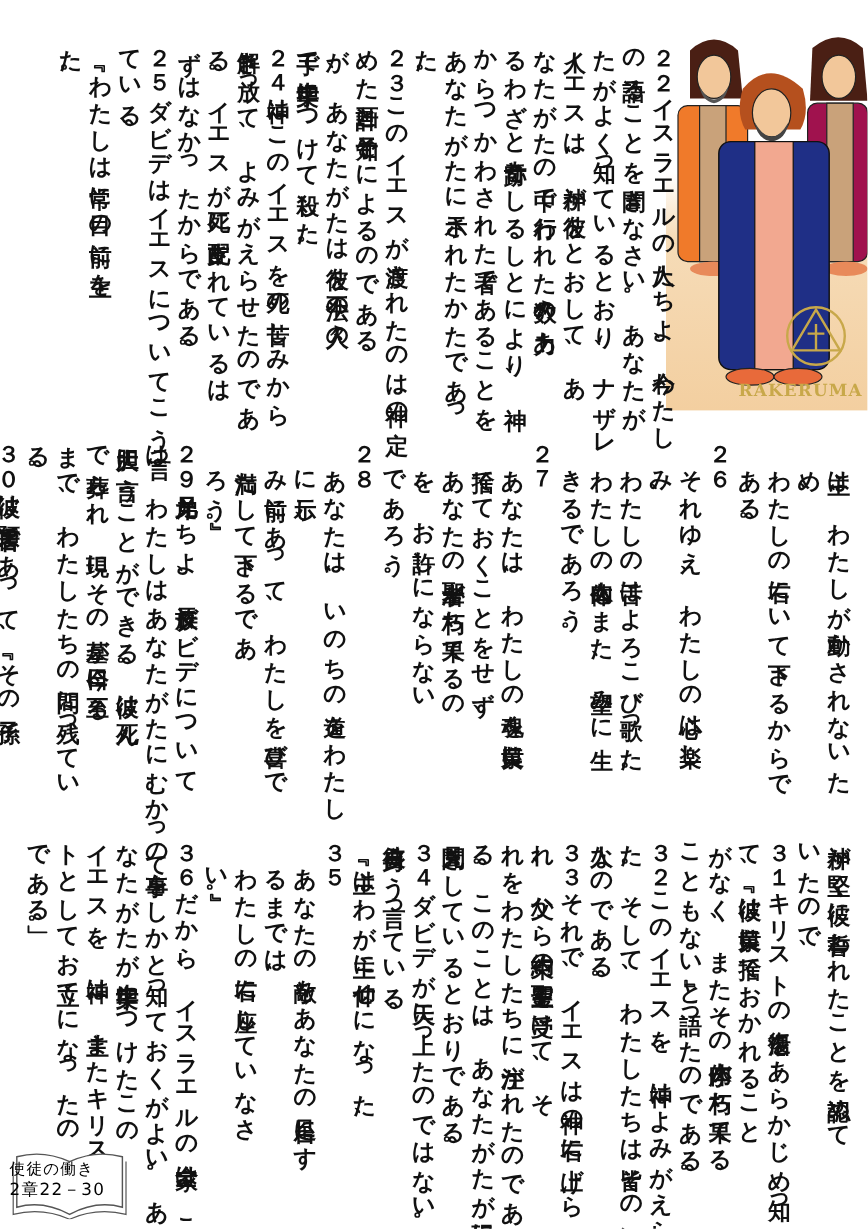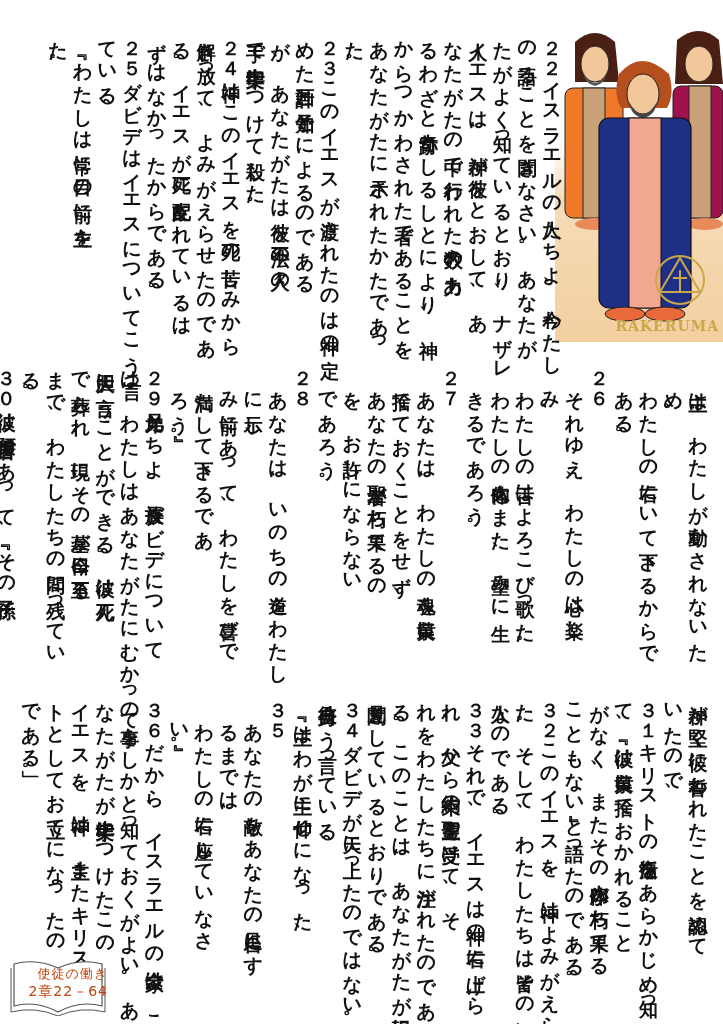--- a/index.html
+++ b/index.html
@@ -8,22 +8,22 @@
   .band { position: absolute; writing-mode: vertical-rl; text-orientation: upright;
           font-size: 19px; line-height: 24.7px; letter-spacing: 1.2px; font-weight: bold; }
   .col { display: block; white-space: pre; }
   .band-top { top: 28px; right: 158px; height: 320px; }
   .band-mid { top: 358px; right: 12px; height: 320px; }
   .band-bot { top: 690px; right: 12px; height: 320px; }
   .illus { position: absolute; top: 22px; right: 0px; width: 168px; height: 320px;
            background: linear-gradient(180deg, #fff 0%, #fff 38%, #f6dcb8 55%, #f3cfa0 100%); }
   .book { position: absolute; left: 8px; top: 958px; width: 100px; height: 56px; }
   .book svg { position: absolute; left: 0; top: 0; }
-  .book .t1, .book .t2 { position: absolute; left: 0; width: 100px; text-align: right;
-           font-family: "DejaVu Sans", sans-serif; font-size: 13px; color: #c2410c; letter-spacing: 1px; }
+  .book .t1, .book .t2 { position: absolute; left: 0; width: 100px; text-align: left;
+           font-family: "DejaVu Sans", sans-serif; font-size: 13px; color: #000000; letter-spacing: 1px; }
   .book .t1 { top: 7px; }
   .book .t2 { top: 25px; font-size: 14px; }
 </style>
 </head>
 <body>
 
 <div class="illus">
   <svg width="168" height="320" viewBox="0 0 168 320">
 
     <path d="M20 20 q20 -18 40 0 l4 40 l-44 0 z" fill="#4a1f14"></path>
@@ -142,14 +142,14 @@
   <span class="col">トとしてお立てになったの</span>
   <span class="col">である」。</span>
 </div>
 
 <div class="book">
   <svg width="100" height="58" viewBox="0 0 100 58">
     <path d="M6 6 q22 -6 44 4 q22 -10 44 -4 l0 42 q-22 -6 -44 6 q-22 -12 -44 -6 z" fill="#fff" stroke="#555" stroke-width="1.2"></path>
     <path d="M3 10 l0 44 q24 -6 47 4 q23 -10 47 -4 l0 -44" fill="none" stroke="#555" stroke-width="1"></path>
   </svg>
   <div class="t1">使徒の働き</div>
-  <div class="t2">2章22－64</div>
+  <div class="t2">2章22－30</div>
 </div>
 
 </body></html>

